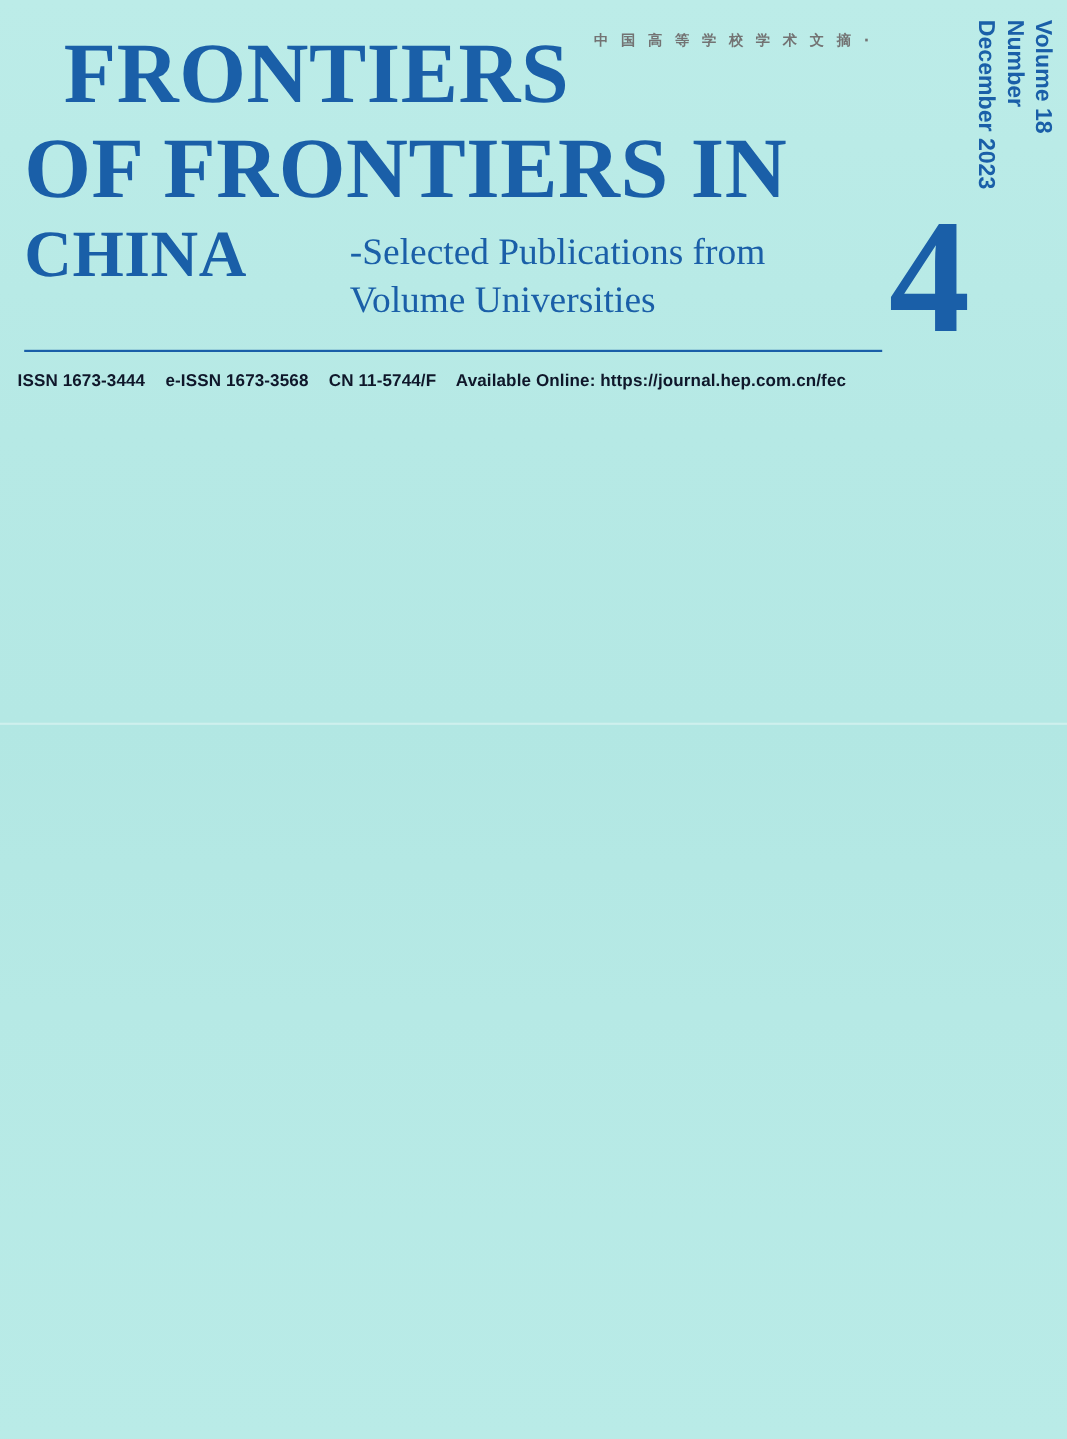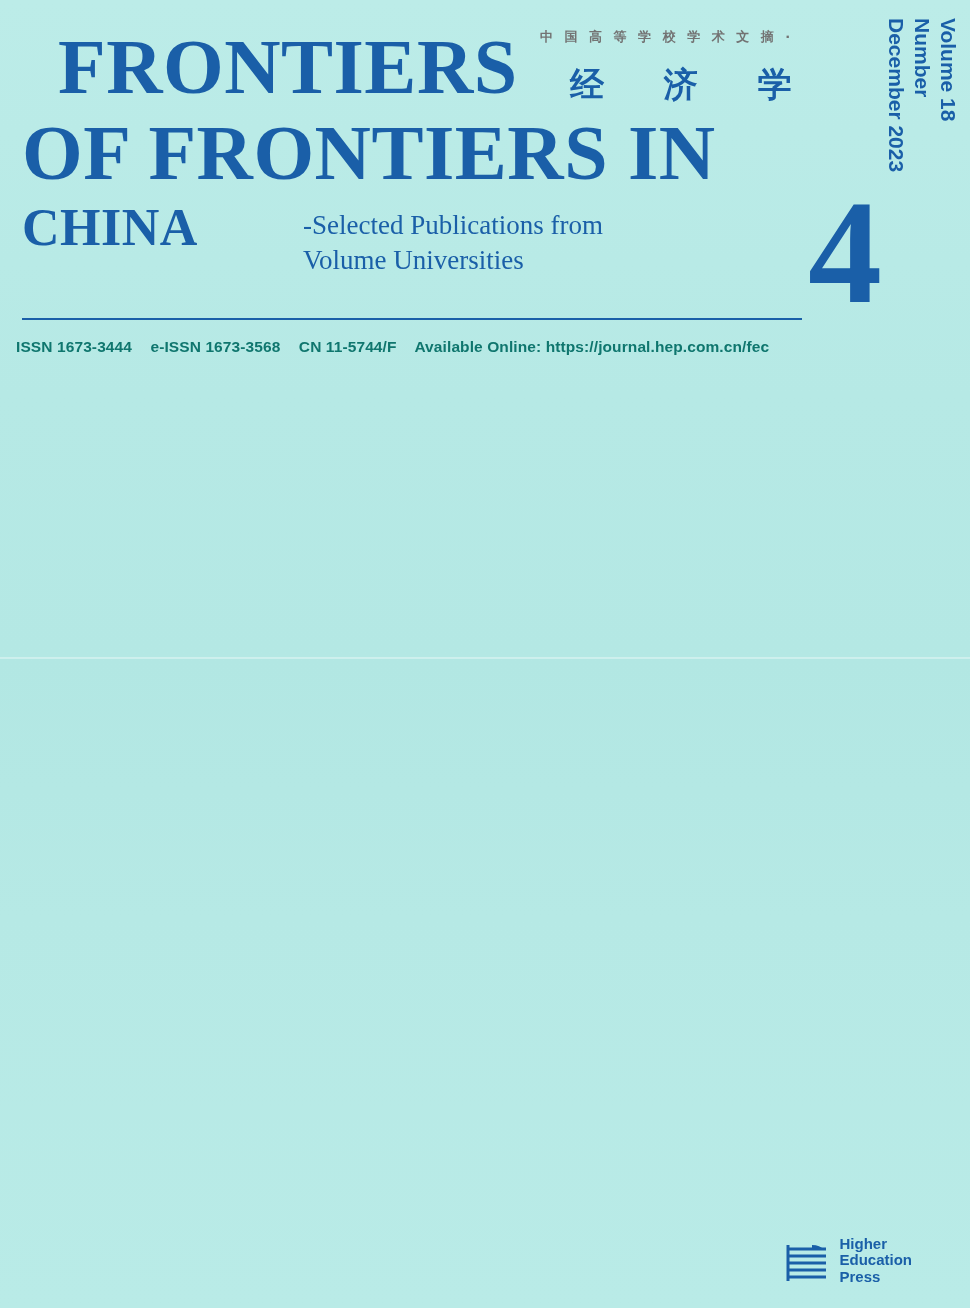--- a/index.html
+++ b/index.html
@@ -57,32 +57,32 @@
     font-size: 78px;
     position: absolute;
     left: 0; top: 12px; margin-left: 36px;
   }
   .tl2 {
     font-size: 78px;
     position: absolute;
     left: 0; top: 98px;
   }
   .tl3 {
-    font-size: 52px;
+    font-size: 60px;
     position: absolute;
     left: 0; top: 185px;
   }
   .subtitle {
     position: absolute;
-    left: 281px;
+    left: 296px;
     top: 190px;
     width: 520px;
     font-family: "Liberation Serif", serif;
     color: #1a5fa8;
-    font-size: 27px;
+    font-size: 34px;
     line-height: 1.28;
     font-weight: 400;
   }
 
   
   .cn-top {
     position: absolute;
     left: 540px;
     top: 28px;
     font-family: "DejaVu Sans", sans-serif;
@@ -144,21 +144,21 @@
     height: 2px;
     background: #1a5fa8;
   }
   .issn-line {
     position: absolute;
     left: 16px;
     top: 338px;
     font-family: "Liberation Sans", sans-serif;
     font-size: 15.5px;
     font-weight: 700;
-    color: #0f766e;
+    color: #0f172a;
     letter-spacing: 0.1px;
     white-space: nowrap;
   }
   .issn-line span { margin-right: 14px; }
   .issn-line span:last-child { margin-right: 0; }
 
   
   .publisher {
     position: absolute;
     right: 58px;
@@ -192,53 +192,32 @@
     <div class="title-line tl1">FRONTIERS</div>
     <div class="title-line tl2">OF FRONTIERS IN</div>
     <div class="title-line tl3">CHINA</div>
     <div class="subtitle">
       <div>-Selected Publications from</div>
       <div>Volume Universities</div>
     </div>
   </div>
 
   <div class="cn-top">中 国 高 等 学 校 学 术 文 摘 ·</div>
-  <div class="cn-main">经 济 学</div>
 
   <div class="vertical-info">
     <div class="vert-text v-date">December 2023</div>
     <div class="vert-text v-num">Number</div>
     <div class="vert-text v-vol">Volume 18</div>
   </div>
 
   <div class="issue-number">4</div>
 
   <div class="rule"></div>
 
   <div class="issn-line">
     <span>ISSN 1673-3444</span>
     <span>e-ISSN 1673-3568</span>
     <span>CN 11-5744/F</span>
     <span>Available Online: https://journal.hep.com.cn/fec</span>
   </div>
 
-  <div class="publisher">
-    <span class="pub-mark">
-      <svg width="46" height="44" viewBox="0 0 46 44" xmlns="http://www.w3.org/2000/svg">
-        <g fill="none" stroke="#1a5fa8" stroke-width="3">
-          <path d="M4 10 H42"></path>
-          <path d="M4 17 H42"></path>
-          <path d="M4 24 H42"></path>
-          <path d="M4 31 H42"></path>
-          <path d="M4 38 H42"></path>
-        </g>
-        <path d="M4 6 v36" stroke="#1a5fa8" stroke-width="3" fill="none"></path>
-        <path d="M28 6 q8 0 12 5 q-4 -2 -12 -1 z" fill="#1a5fa8"></path>
-      </svg>
-    </span>
-    <span class="pub-text">
-      <div>Higher</div>
-      <div>Education</div>
-      <div>Press</div>
-    </span>
-  </div>
 
 </div>
 
 </body></html>

